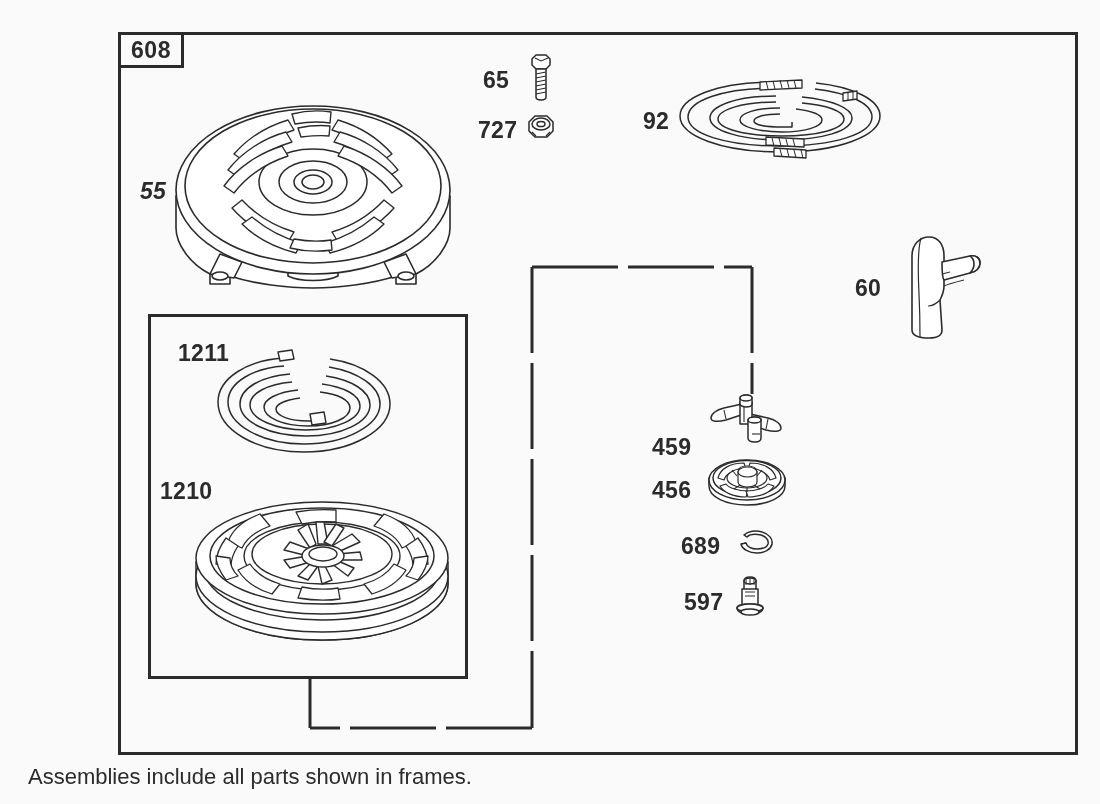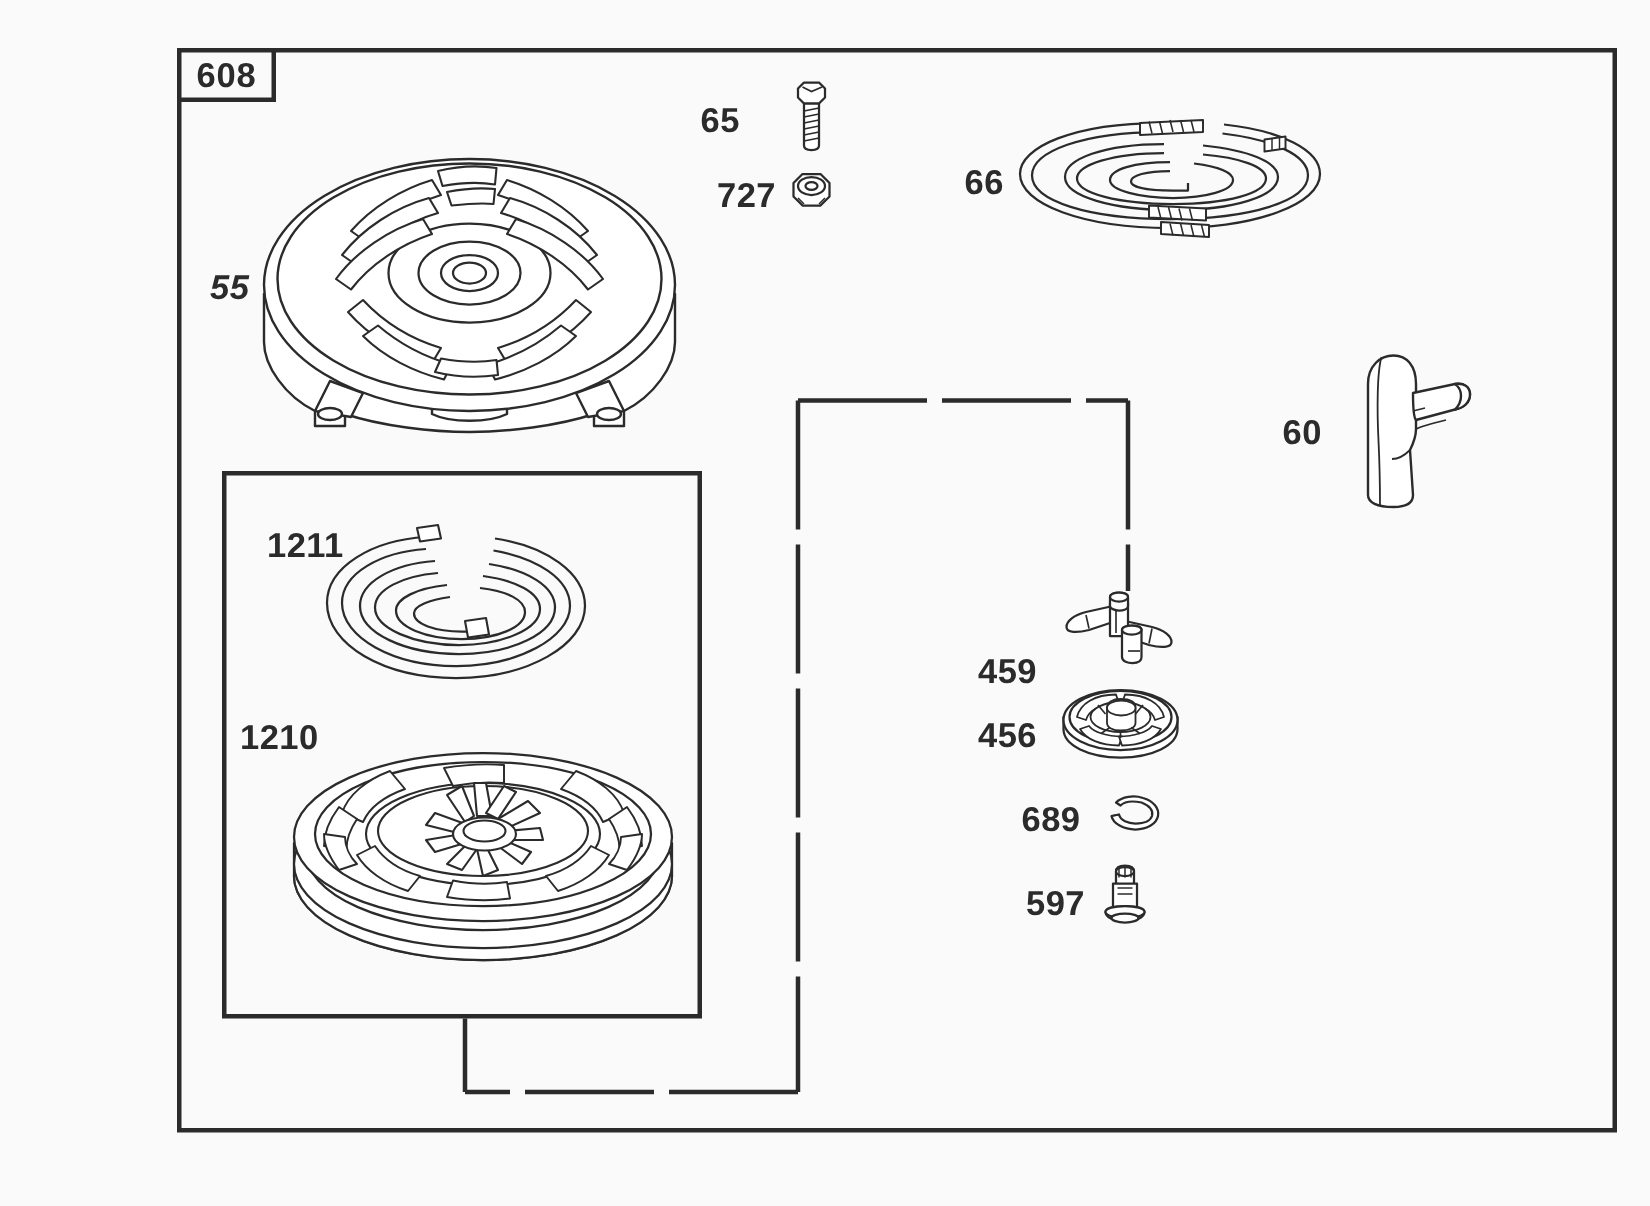--- a/index.html
+++ b/index.html
@@ -132,21 +132,21 @@
         <path d="M9 22 L19 20"></path>
           <path d="M9 26 L19 24"></path>
           <path d="M9 30 L19 28"></path>
         <path d="M9 34 L19 32"></path>
           <path d="M9 38 L19 36"></path>
           <path d="M9 42 L19 40"></path>
         <path d="M8 6 L14 9 L21 6"></path>
       </g>
     </svg>
   </div>
-  <div class="lbl" style="left:467px;top:67px;">65</div>
+  <div class="lbl" style="left:483px;top:67px;">65</div>
 
   <div class="part" style="left:525px;top:113px;">
     <svg width="32" height="30" viewBox="0 0 32 30">
       <g fill="#ffffff" stroke="#2b2b2b" stroke-width="1.5" stroke-linejoin="round">
         <path d="M4 9 L10 3 L22 3 L28 9 L28 18 L22 24 L10 24 L4 18 Z"></path>
         <ellipse cx="16" cy="11" rx="9" ry="6"></ellipse>
         <ellipse cx="16" cy="11" rx="4" ry="2.6"></ellipse>
       </g>
       <g stroke="#2b2b2b" stroke-width="1.1" fill="none">
         <path d="M7 19 L11 23"></path>
@@ -193,21 +193,21 @@
         <path d="M117 63 L119 71"></path>
         <path d="M104 73 L106 81"></path>
           <path d="M111 73 L113 81"></path>
           <path d="M118 74 L120 82"></path>
         <path d="M125 74 L127 82"></path>
         <path d="M172 16 L172 24"></path>
           <path d="M177 16 L177 24"></path>
       </g>
     </svg>
   </div>
-  <div class="lbl" style="left:643px;top:108px;">66</div>
+  <div class="lbl" style="left:643px;top:108px;">92</div>
 
   <div class="part" style="left:898px;top:234px;">
     <svg width="86" height="108" viewBox="0 0 86 108">
       <g fill="#ffffff" stroke="#2b2b2b" stroke-width="1.6" stroke-linejoin="round">
 
         <path d="M14 22 C14 10 22 3 31 3 C40 3 46 10 46 22 L46 52
                  C46 58 44 62 42 66 L44 96 C44 101 40 104 31 104
                  C20 104 14 101 14 96 Z"></path>
 
         <path d="M44 28 L72 22 C78 21 82 24 82 29 C82 34 78 38 72 39 L46 46
@@ -245,21 +245,21 @@
         <path d="M88 50 C74 52 64 56 64 61 C64 68 78 73 96 73 L104 73"></path>
       </g>
 
       <g fill="#ffffff" stroke="#2b2b2b" stroke-width="1.4" stroke-linejoin="round">
         <path d="M66 4 L80 2 L82 11 L68 13 Z"></path>
 
         <path d="M98 66 L112 64 L114 75 L100 77 Z"></path>
       </g>
     </svg>
   </div>
-  <div class="lbl" style="left:178px;top:350px;">1211</div>
+  <div class="lbl" style="left:178px;top:340px;">1211</div>
 
   <div class="part" style="left:192px;top:472px;">
     <svg width="260" height="185" viewBox="0 0 260 185">
       <g fill="#ffffff" stroke="#2b2b2b" stroke-width="1.5" stroke-linejoin="round">
 
         <path d="M4 90 L4 112 C4 142 60 168 130 168 C200 168 256 142 256 112 L256 90 Z"></path>
         <ellipse cx="130" cy="112" rx="126" ry="56"></ellipse>
         <ellipse cx="130" cy="104" rx="126" ry="56"></ellipse>
 
         <ellipse cx="130" cy="96" rx="118" ry="52"></ellipse>
@@ -399,14 +399,15 @@
         <path d="M13 3 L13 9"></path>
           <path d="M17 2 L17 9"></path>
           <path d="M21 3 L21 9"></path>
         <path d="M12 16 L22 16"></path>
         <path d="M12 20 L22 20"></path>
       </g>
     </svg>
   </div>
   <div class="lbl" style="left:684px;top:589px;">597</div>
 
+  <div class="caption">Assemblies include all parts shown in frames.</div>
 
 </div>
 
 </body></html>

